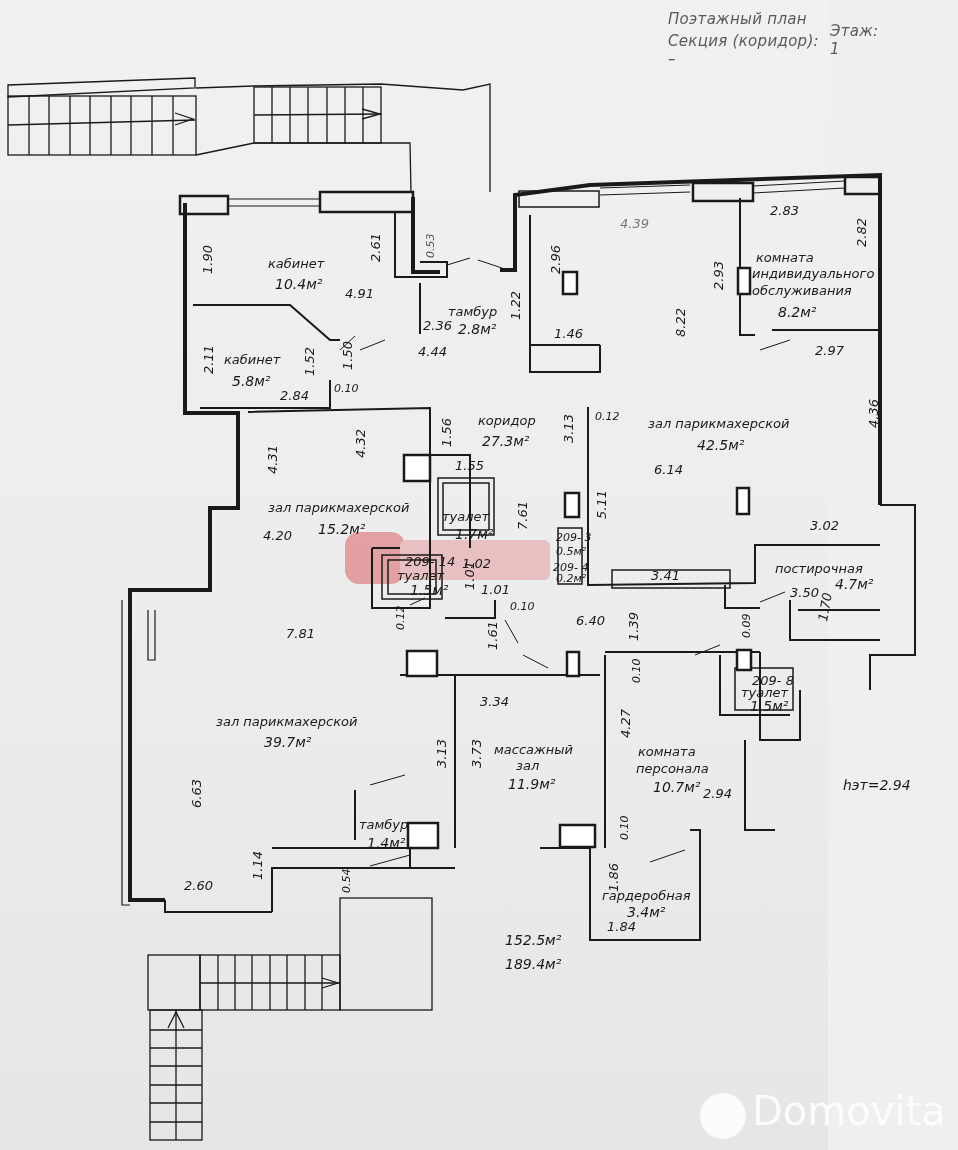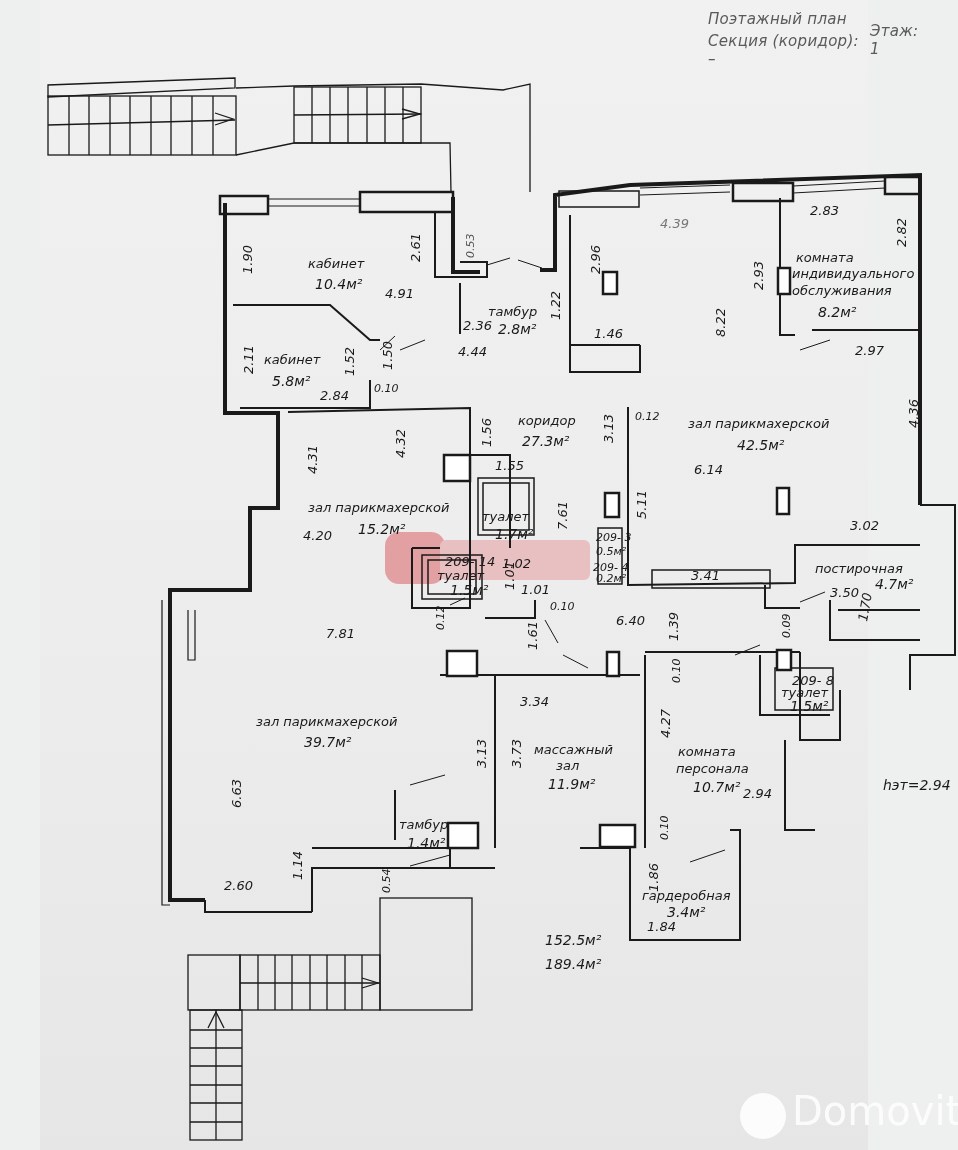--- a/index.html
+++ b/index.html
@@ -2,21 +2,21 @@
 <html><head>
 <meta charset="utf-8">
 <style>
   html, body { margin: 0; padding: 0; }
   body {
     width: 958px; height: 1150px; overflow: hidden;
     background: #eeefef;
     font-family: "DejaVu Sans", sans-serif;
   }
   .page { position: relative; width: 828px; height: 1150px;
-    background: linear-gradient(180deg, #f1f1f1 0%, #ececec 60%, #e6e6e6 100%); margin-left: 40px; }
+    background: linear-gradient(180deg, #f1f1f1 0%, #ececec 60%, #e6e6e6 100%); }
   svg { position: absolute; left: 0; top: 0; }
   .title { position: absolute; font-style: italic; color: #5a5a5a;
     font-family: "DejaVu Sans", sans-serif; font-size: 15px; letter-spacing: 0.3px; }
   .t { font-family: "DejaVu Sans", sans-serif; font-style: italic; fill: #1a1a1a; }
   .room { font-size: 13px; }
   .area { font-size: 14px; }
   .dim { font-size: 13px; }
   .dim-s { font-size: 11px; }
   .wm { position: absolute; color: #ffffff; opacity: 0.85;
     font-family: "DejaVu Sans", sans-serif; font-size: 40px; font-weight: normal; }

